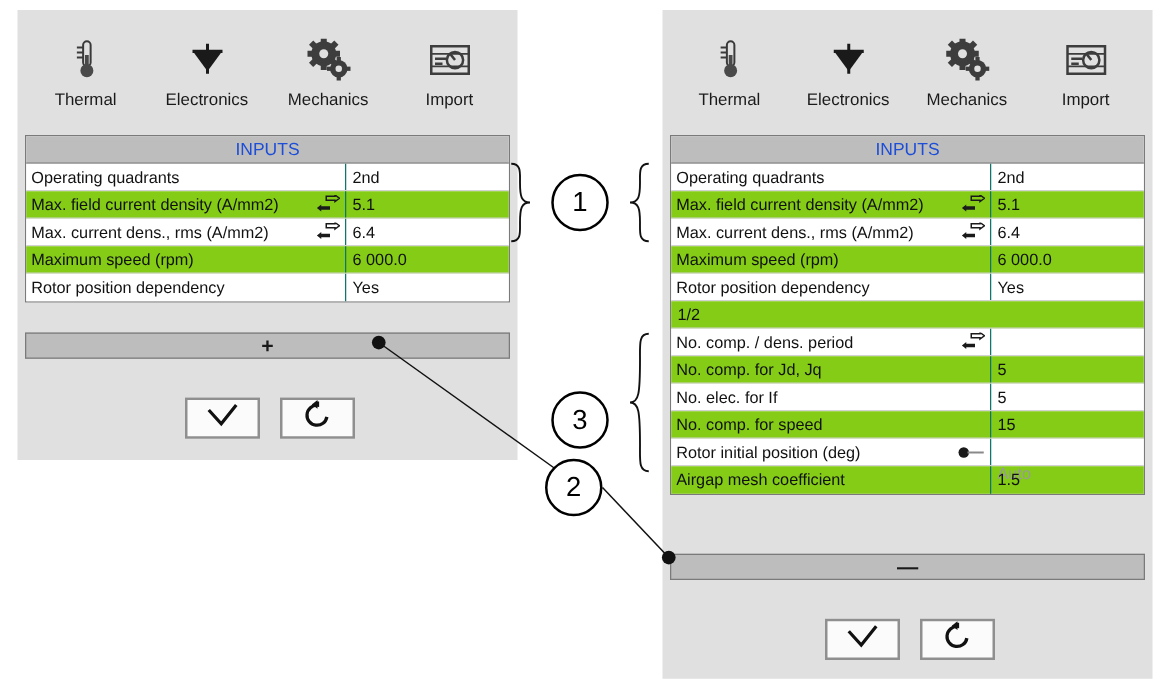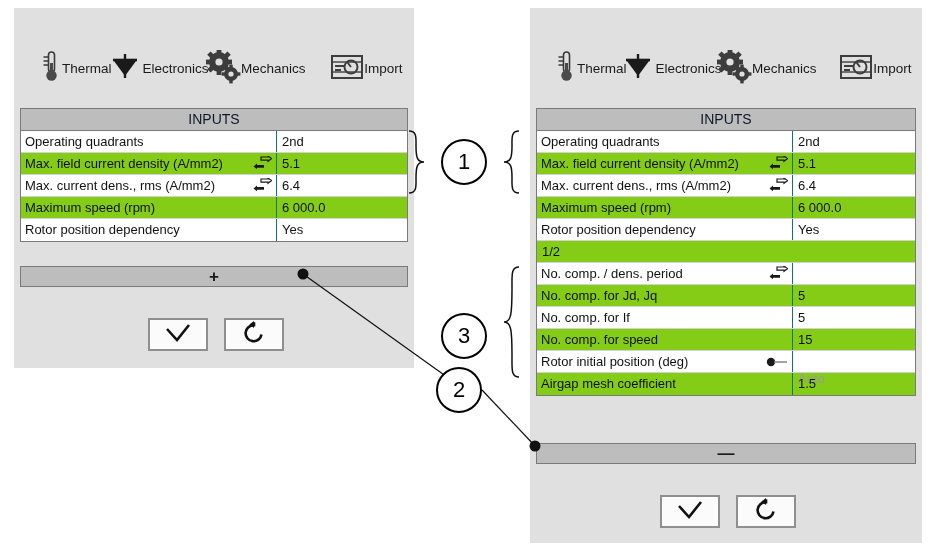--- a/index.html
+++ b/index.html
@@ -10,33 +10,33 @@
   }
   .panel{
     position:absolute;background:#e0e0e0;box-sizing:border-box;
   }
   
   .toolbar{
     display:flex;align-items:flex-end;justify-content:space-around;
     padding:8px 6px 4px 6px;height:84px;box-sizing:border-box;
   }
   .tool{
-    display:flex;flex-direction:row;align-items:center;justify-content:flex-end;
+    display:flex;flex-direction:column;align-items:center;justify-content:flex-end;
     width:86px;
   }
   .tool .glyph{height:42px;display:flex;align-items:center;justify-content:center;}
   .tool .tlabel{font-size:13.5px;color:#1a1a1a;line-height:16px;margin-top:3px;white-space:nowrap;}
 
   
   .tbl{
     position:absolute;left:6px;right:6px;
     border:1px solid #7a7a7a;background:#fff;box-sizing:border-box;
   }
   .tbl-head{
-    background:#bdbdbd;color:#0f172a;text-align:center;font-size:14px;
+    background:#bdbdbd;color:#1d4ed8;text-align:center;font-size:14px;
     line-height:21px;height:21px;border-bottom:1px solid #7a7a7a;
   }
   .row{
     display:flex;height:22px;line-height:22px;font-size:13px;color:#111;
     border-bottom:1px solid #d2d2d2;box-sizing:border-box;
   }
   .row:last-child{border-bottom:none;}
   .row.alt{background:#84cc16;}
   .row.plain{background:#ffffff;}
   .cell-label{
@@ -358,21 +358,21 @@
           </div>
         </div>
         <div class="row alt">
           <div class="cell-label">
             <span class="txt">No. comp. for Jd, Jq</span>
           </div>
           <div class="cell-value">5</div>
         </div>
         <div class="row plain">
           <div class="cell-label">
-            <span class="txt">No. comp. for If</span>
+            <span class="txt">No. elec. for If</span>
           </div>
           <div class="cell-value">5</div>
         </div>
         <div class="row alt">
           <div class="cell-label">
             <span class="txt">No. comp. for speed</span>
           </div>
           <div class="cell-value">15</div>
         </div>
         <div class="row plain">

